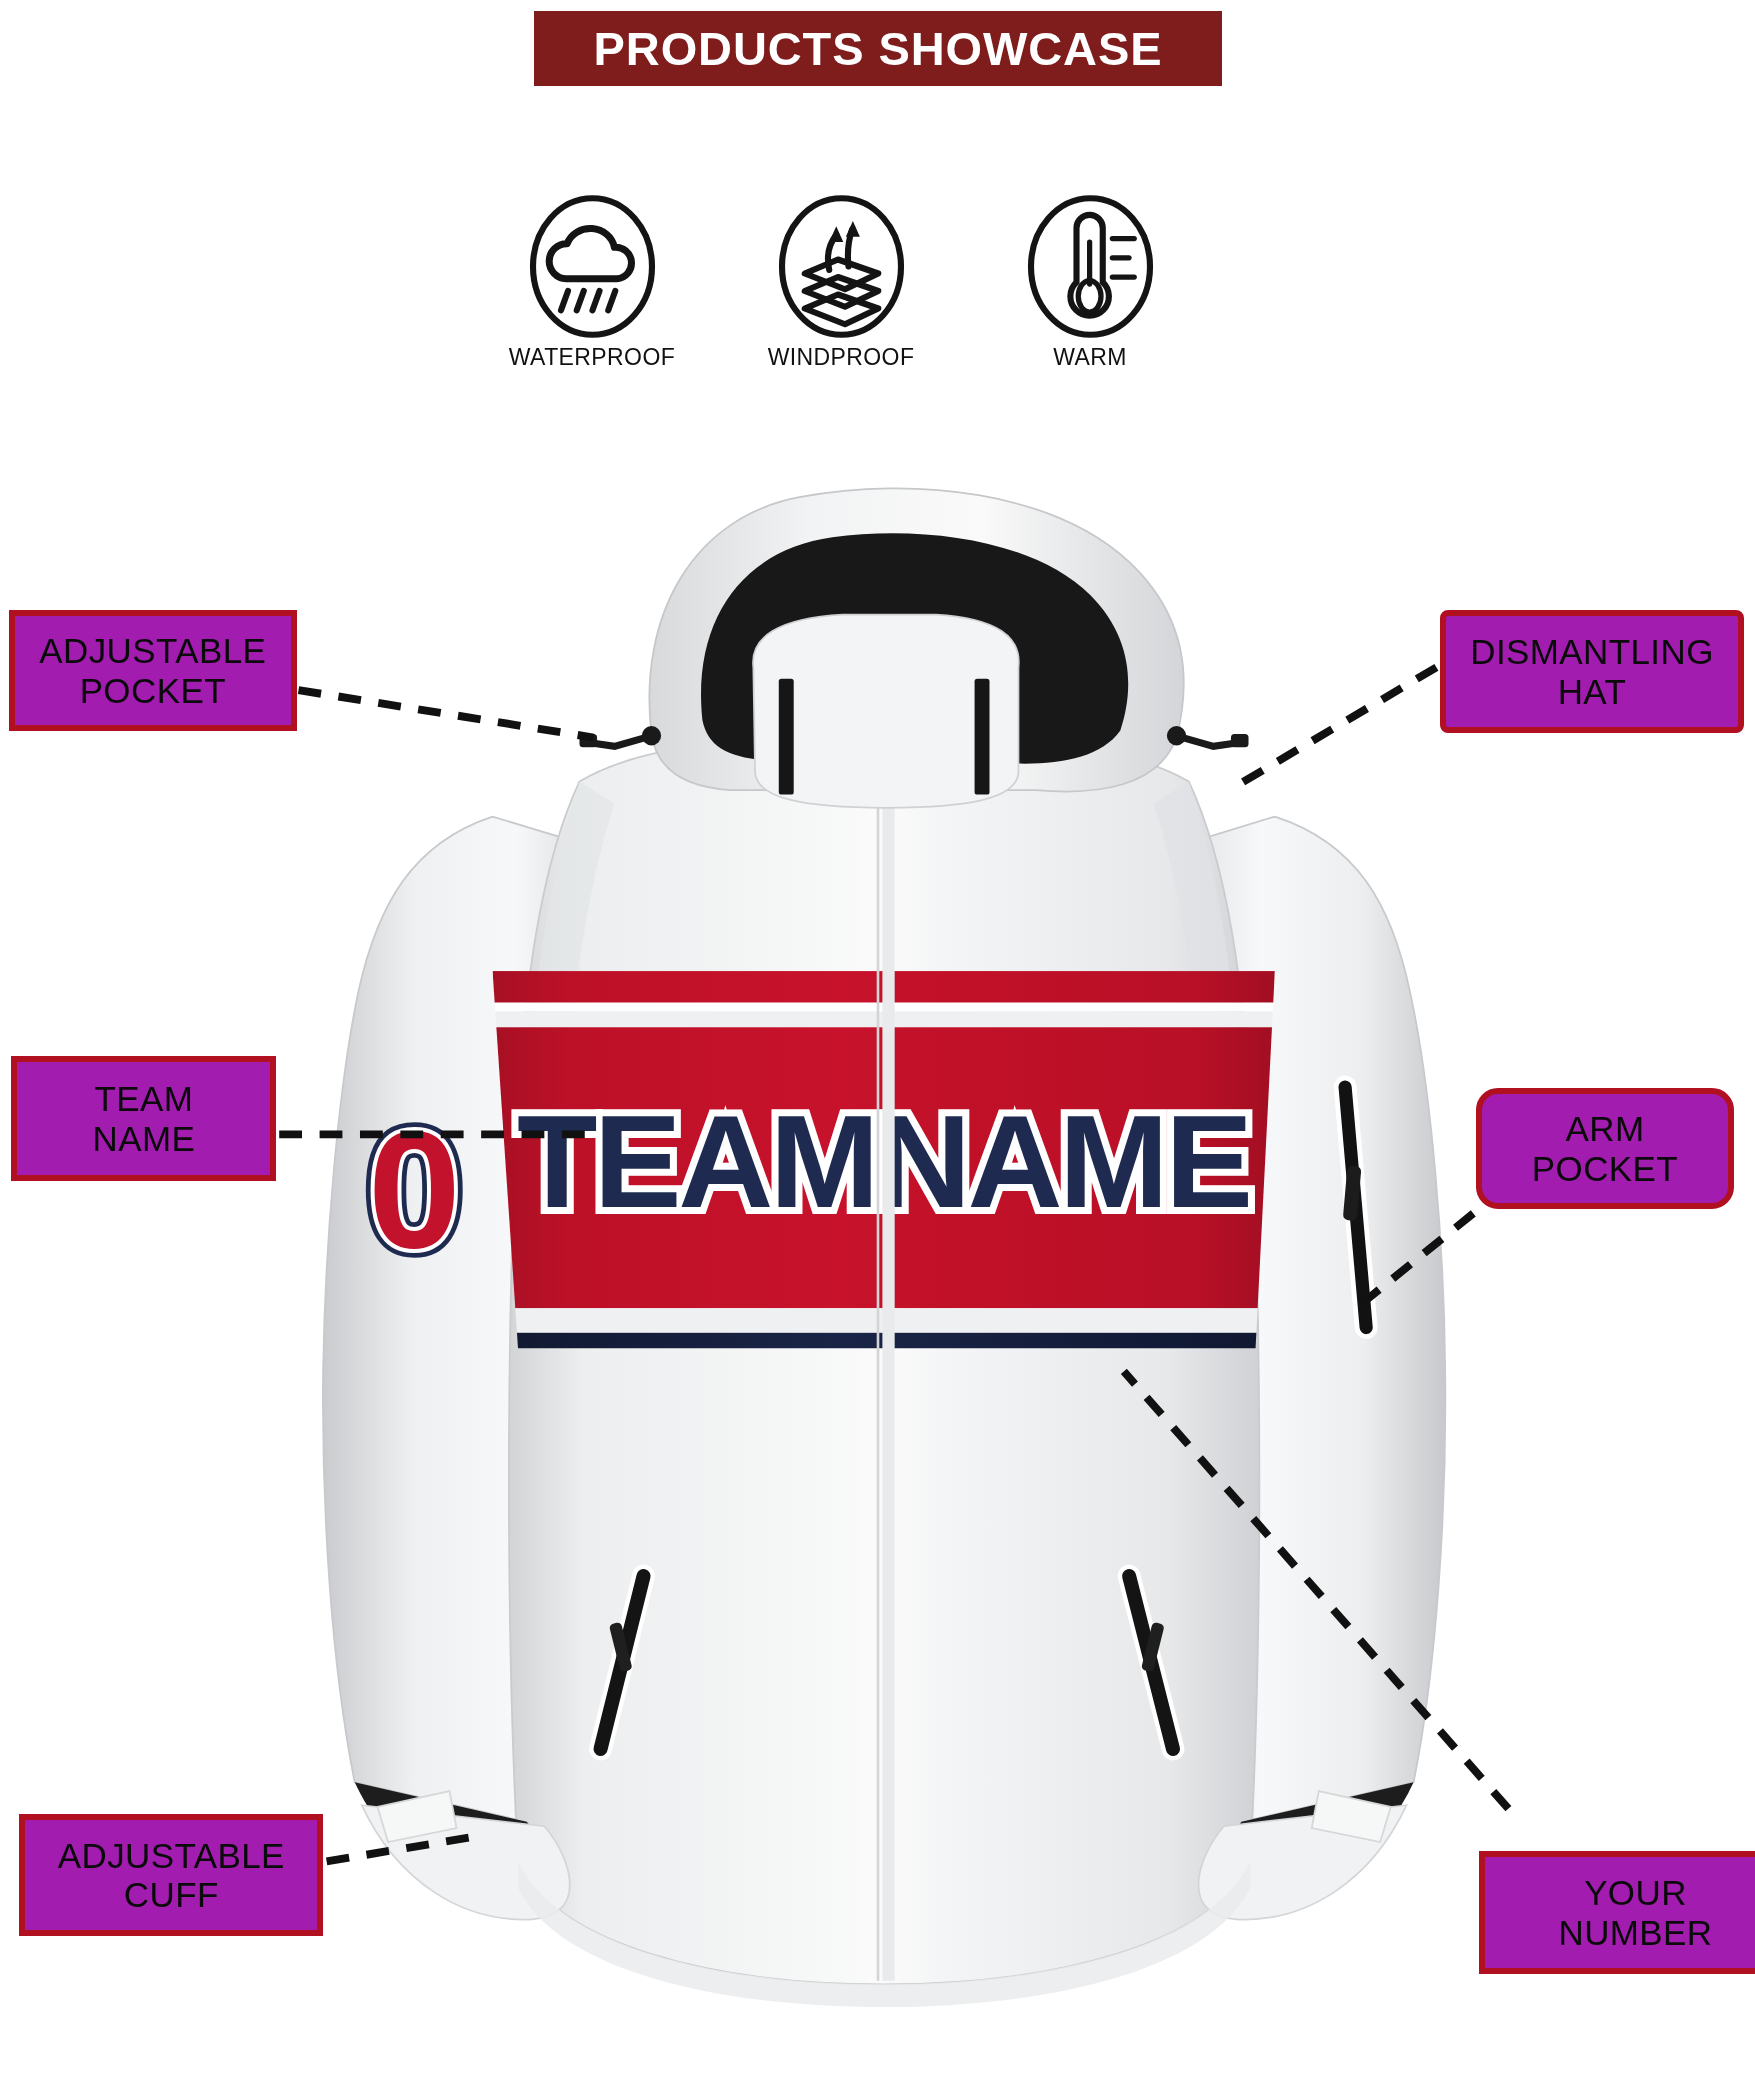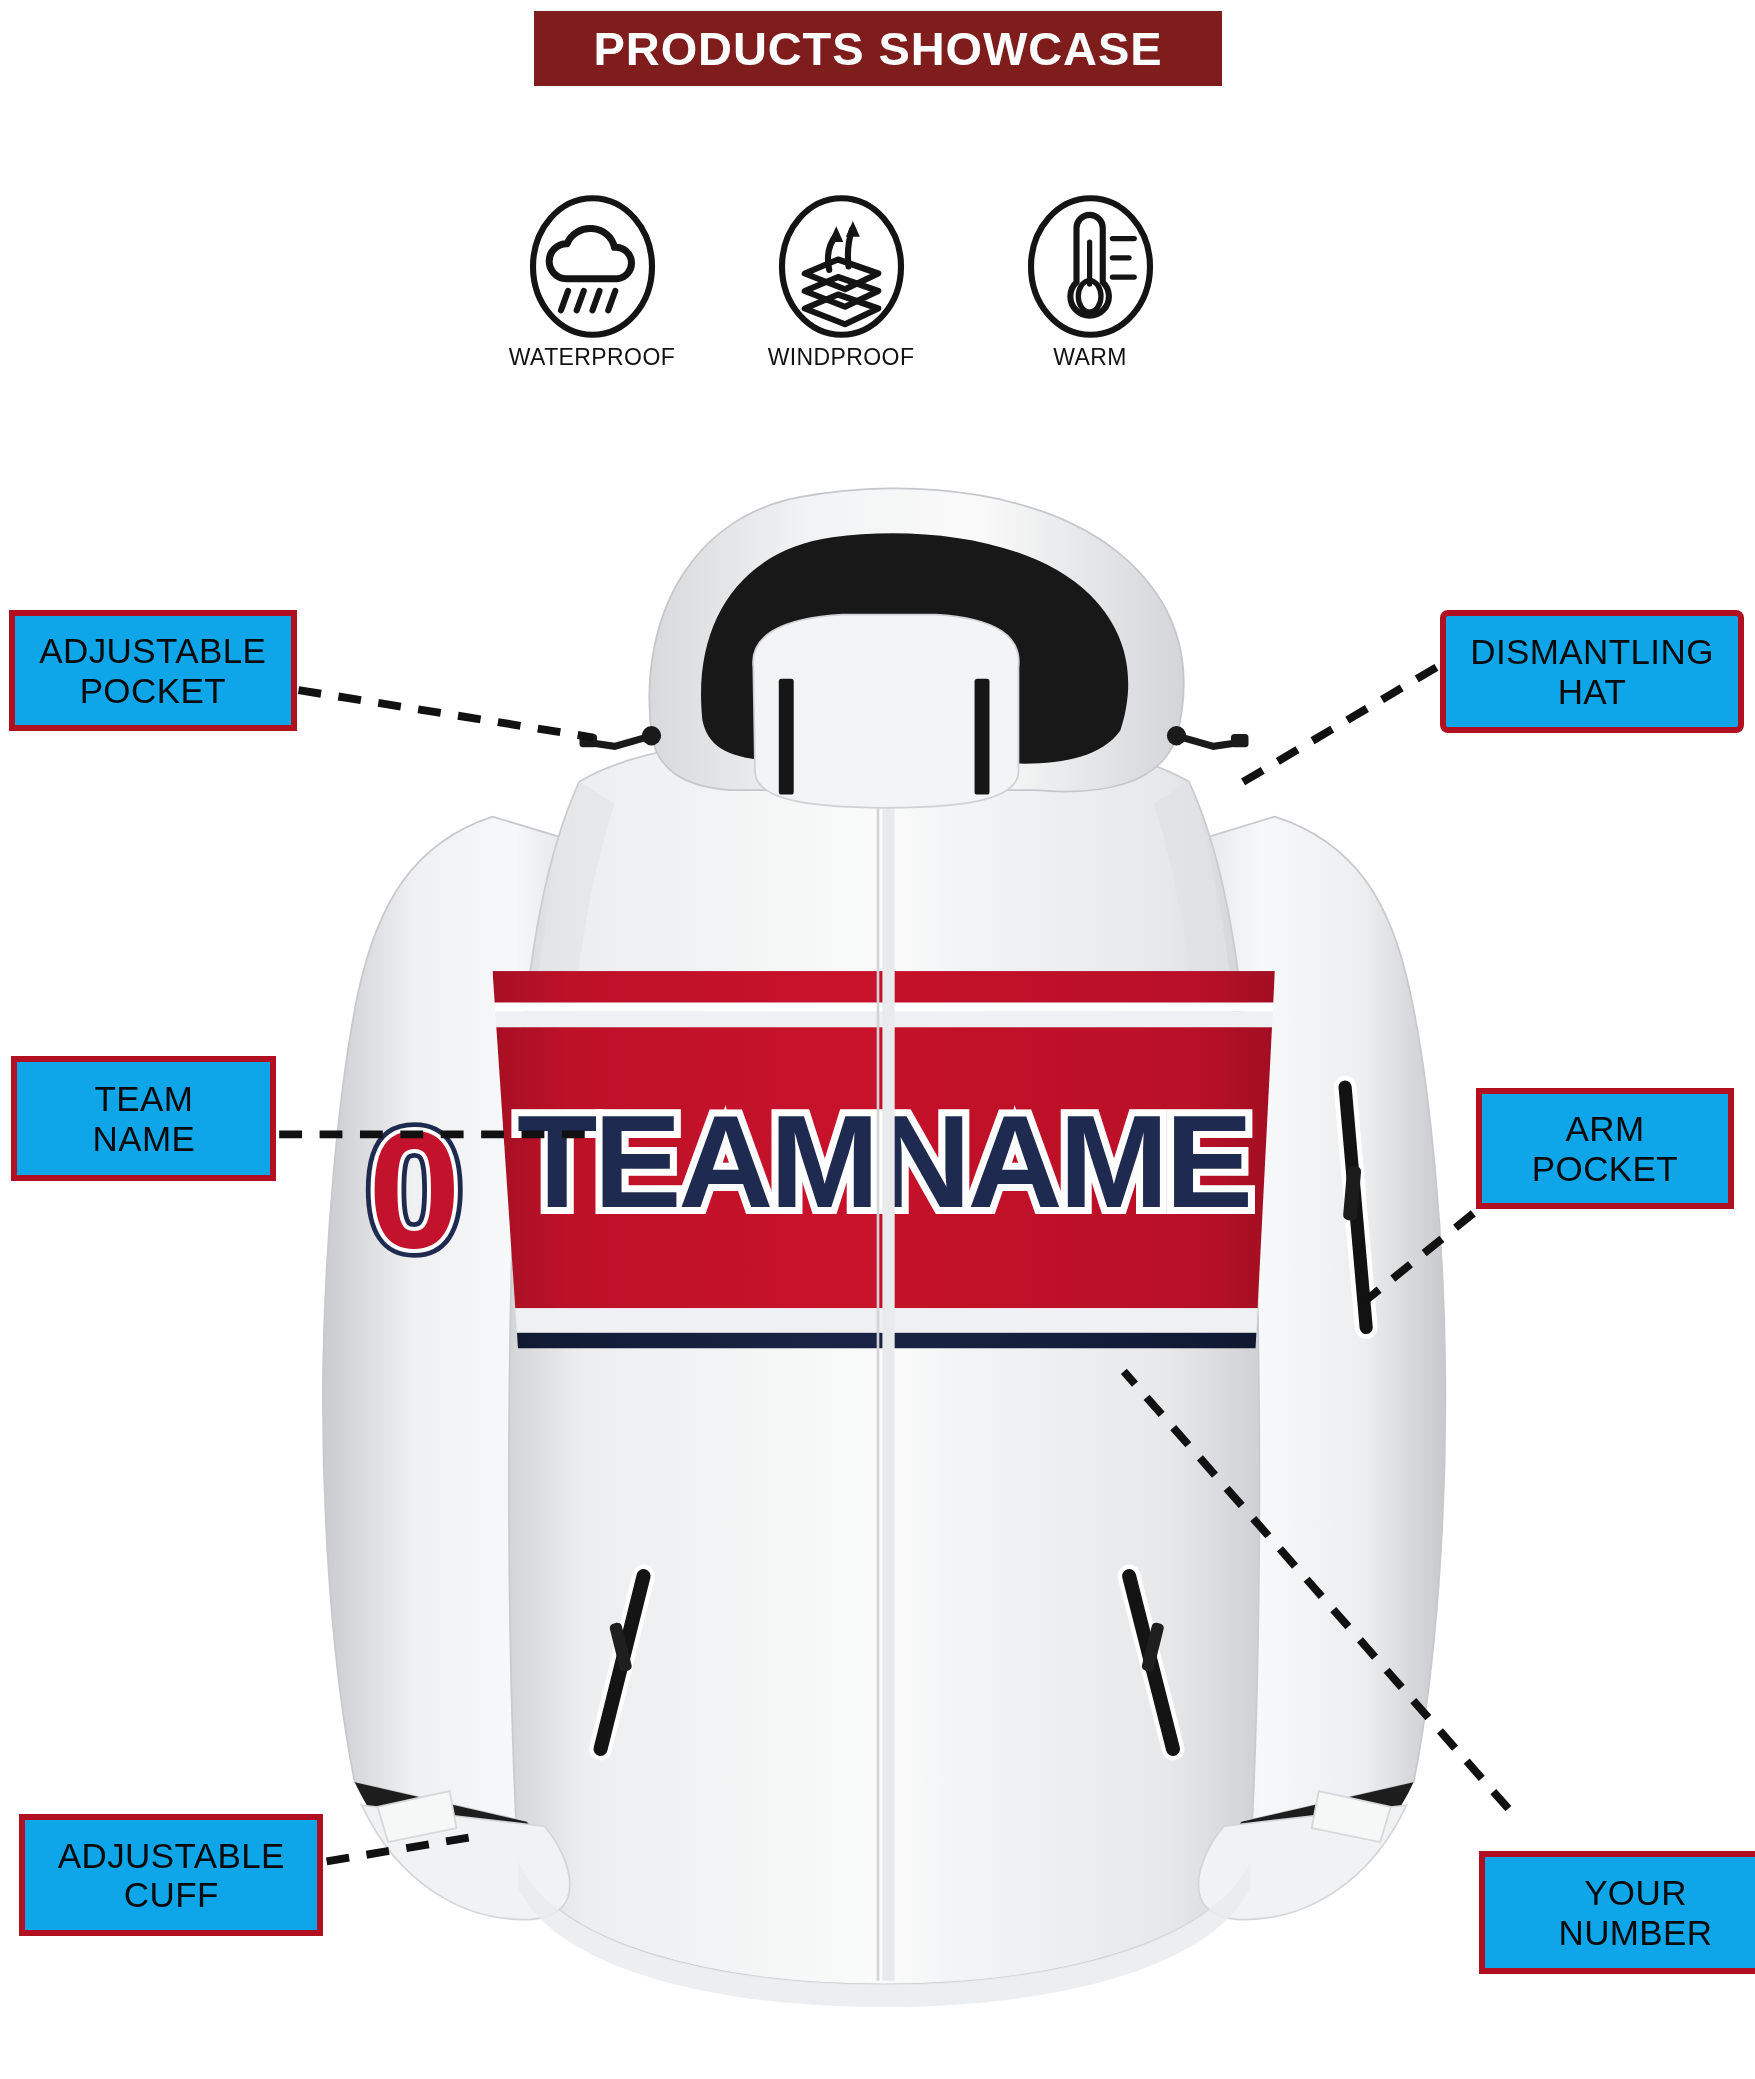--- a/index.html
+++ b/index.html
@@ -65,40 +65,40 @@
     color: #111111;
     letter-spacing: 0.4px;
     white-space: nowrap;
     font-family: "Liberation Sans", sans-serif;
   }
 
   
   .callout {
     position: absolute;
     border: 6.1px solid #B01020;
-    background: #0ea5e9;
+    background: #a21caf;
     box-sizing: border-box;
     display: flex;
     flex-direction: column;
     align-items: center;
     justify-content: center;
     line-height: 1.12;
   }
   .callout .line {
     font-size: 35px;
     color: #0a0a0a;
     letter-spacing: 0.4px;
     white-space: nowrap;
     font-family: "Liberation Sans", sans-serif;
   }
 
   #callout-adjustable-buttons { left: 8.8px;   top: 610px;  width: 288px; height: 121px; }
   #callout-dismantling-hat    { left: 1440px; top: 610px;  width: 304px; height: 123px; border-radius: 8px; }
   #callout-team-name          { left: 11.4px;   top: 1043px; width: 265px; height: 125px; margin-top: 13px; }
-  #callout-arm-pocket         { left: 1476px; top: 1088px; width: 258px; height: 121px; }
+  #callout-arm-pocket         { left: 1476px; top: 1088px; width: 258px; height: 121px; border-radius: 22px; }
   #callout-adjustable-cuff    { left: 19.3px;   top: 1814px; width: 304px; height: 122px; }
   #callout-your-number        { left: 1479px; top: 1851px; width: 313px; height: 123px; }
 
   
   #leader-lines {
     position: absolute;
     left: 0; top: 0;
     width: 1756px; height: 2080px;
     pointer-events: none;
   }

